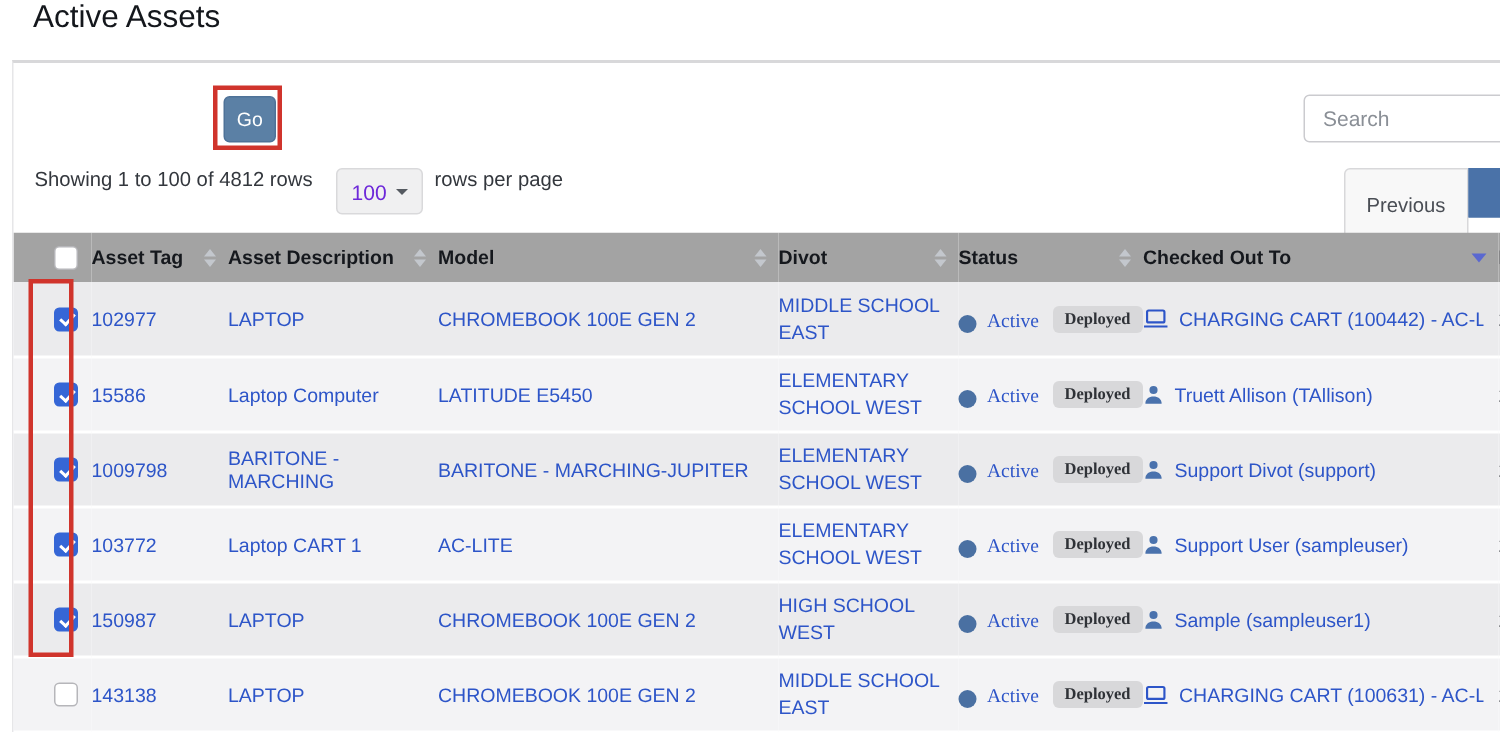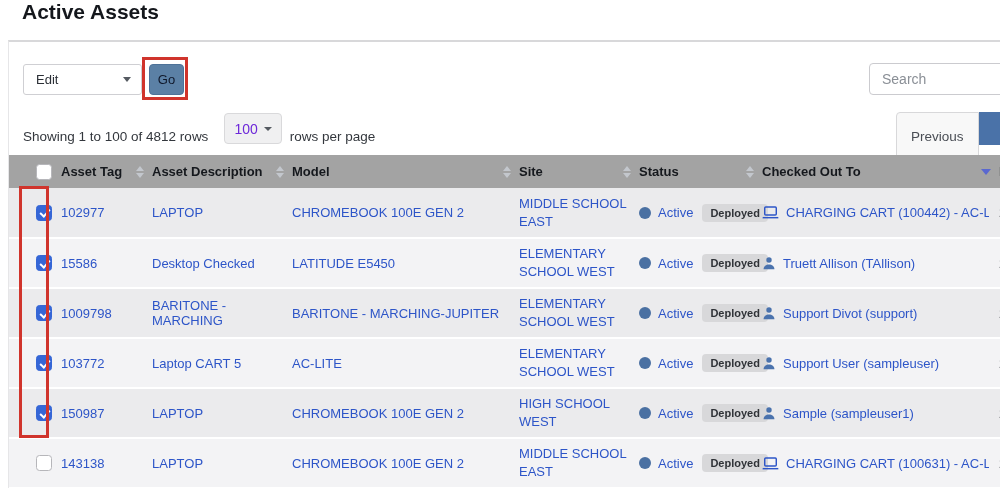--- a/index.html
+++ b/index.html
@@ -1,40 +1,40 @@
 <!DOCTYPE html>
 <html><head>
 <meta charset="utf-8">
 <style>
   * { margin:0; padding:0; box-sizing:border-box; }
   html,body { width:1000px; height:488px; overflow:hidden; background:#fff;
     font-family:"Liberation Sans", sans-serif; color:#22262c; }
 
-  .page-title { position:absolute; left:22px; top:0px; font-size:21px; font-weight:700; color:#14171c; }
+  .page-title { position:absolute; left:22px; top:0px; font-size:21px; font-weight:400; color:#14171c; }
 
   .panel { position:absolute; left:8px; top:40px; right:0; bottom:0;
     border-top:2px solid #d8d8da; border-left:1px solid #e6e6e8; background:#fff; }
 
   
   .action-select { position:absolute; left:14px; top:22px; width:119px; height:31px;
     border:1px solid #cfcfd3; border-radius:3px; background:#fff; display:flex;
     align-items:center; justify-content:space-between; padding:0 10px 0 12px;
     font-size:13px; color:#2b2f36; cursor:pointer; }
   .caret-down { width:0; height:0; border-left:4.5px solid transparent;
     border-right:4.5px solid transparent; border-top:5px solid #555a61; }
   .go-button { position:absolute; left:140px; top:22px; width:35px; height:31px;
-    background:#5b80a5; border:1px solid #4e7298; border-radius:4px; color:#0f172a;
+    background:#5b80a5; border:1px solid #4e7298; border-radius:4px; color:#ffffff;
     font-size:13px; font-family:"Liberation Sans", sans-serif; cursor:pointer; }
   .search-input { position:absolute; left:860px; top:21px; width:200px; height:32px;
     border:1px solid #cbcbcf; border-radius:4px 0 0 4px; padding:0 12px; font-size:14px;
     color:#333; font-family:"Liberation Sans", sans-serif; }
   .search-input::placeholder { color:#8a8f96; }
 
   
-  .summary-row { position:absolute; left:14px; top:70px; height:32px; display:flex; align-items:flex-end; font-size:13.5px; color:#33373d; }
+  .summary-row { position:absolute; left:14px; top:70px; height:32px; display:flex; align-items:flex-start; font-size:13.5px; color:#33373d; }
   .page-size-btn { margin:0 8px 0 16px; height:31px; min-width:45px; padding:0 9px;
     background:#f0f0f1; border:1px solid #d9d9db; border-radius:4px; display:flex;
     align-items:center; gap:6px; font-size:14px; color:#6d28d9; cursor:pointer; }
   .page-size-btn .caret-down { border-top-width:4px; border-left-width:4px; border-right-width:4px; }
 
   .pager { position:absolute; left:887px; top:70px; display:flex; }
   .pager .prev { height:49px; padding:0 14px; background:#f8f8f8; border:1px solid #d8d8da;
     border-radius:4px 0 0 4px; font-size:13.5px; color:#4a4e55; display:flex; align-items:center; cursor:pointer; }
   .pager .cur { height:33px; width:60px; background:#4a72a8; border:1px solid #4a72a8;
     color:#fff; font-size:13.5px; font-weight:700; display:flex; align-items:center; justify-content:center; cursor:pointer; }
@@ -62,21 +62,21 @@
   input.row-cb:checked::after { content:""; position:absolute; left:4.5px; top:1.5px;
     width:4px; height:8px; border:solid #fff; border-width:0 2px 2px 0; transform:rotate(42deg); }
 
   
   .sort-both { display:inline-flex; flex-direction:column; gap:2px; align-items:center; }
   .tri-up { width:0;height:0;border-left:4.5px solid transparent;border-right:4.5px solid transparent;border-bottom:5px solid #c3c7cd; }
   .tri-dn { width:0;height:0;border-left:4.5px solid transparent;border-right:4.5px solid transparent;border-top:5px solid #c3c7cd; }
   .sort-desc { width:0;height:0;border-left:5.5px solid transparent;border-right:5.5px solid transparent;border-top:6.5px solid #5a68d0; }
 
   
-  .status-cell { display:flex; align-items:center; white-space:nowrap; }
+  .status-cell { display:flex; align-items:flex-end; white-space:nowrap;font-family:Liberation Serif, serif; }
   .status-dot { width:12px; height:12px; border-radius:50%; background:#4a70a2; margin-right:7px; flex:0 0 auto; }
   .status-label { color:#2d55c8; margin-right:9px; }
   .badge { background:#d8d8da; color:#2f3237; font-size:11px; font-weight:700;
     padding:3px 8px; border-radius:4px; white-space:nowrap; }
 
   
   .out-cell { display:flex; align-items:center; white-space:nowrap; overflow:hidden; }
   .out-icon { margin-right:7px; flex:0 0 auto; display:inline-flex; }
 
   .last-cell { color:#33373d; font-size:13px; }
@@ -88,24 +88,20 @@
 
   .site-cell { line-height:1.35; }
 </style>
 </head>
 <body>
 
 <h1 class="page-title">Active Assets</h1>
 
 <div class="panel">
 
-  <div class="action-select">
-    <span>Edit</span>
-    <span class="caret-down"></span>
-  </div>
   <button class="go-button">Go</button>
 
   <input class="search-input" type="text" placeholder="Search" style="">
 
   <div class="summary-row">
     <span>Showing 1 to 100 of 4812 rows</span>
     <div class="page-size-btn">
       <span>100</span>
       <span class="caret-down"></span>
     </div>
@@ -156,21 +152,21 @@
               <div class="th-inner">
                 <span>Model</span>
                 <span class="sort-both">
                   <span class="tri-up"></span>
                   <span class="tri-dn"></span>
                 </span>
               </div>
             </th>
             <th>
               <div class="th-inner">
-                <span>Site</span>
+                <span>Divot</span>
                 <span class="sort-both">
                   <span class="tri-up"></span>
                   <span class="tri-dn"></span>
                 </span>
               </div>
             </th>
             <th>
               <div class="th-inner">
                 <span>Status</span>
                 <span class="sort-both">
@@ -221,21 +217,21 @@
       </span>
     </td>
     <td class="last-cell">2</td>
   </tr>
 
   <tr>
     <td class="cb-cell">
               <input type="checkbox" class="row-cb" checked="" style="">
             </td>
     <td><a class="cell-link">15586</a></td>
-    <td><a class="cell-link">Desktop Checked</a></td>
+    <td><a class="cell-link">Laptop Computer</a></td>
     <td><a class="cell-link">LATITUDE E5450</a></td>
     <td class="site-cell"><a class="cell-link">ELEMENTARY SCHOOL WEST</a></td>
     <td>
       <span class="status-cell">
         <span class="status-dot"></span>
         <span class="status-label">Active</span>
         <span class="badge">Deployed</span>
       </span>
     </td>
     <td>
@@ -281,21 +277,21 @@
       </span>
     </td>
     <td class="last-cell">2</td>
   </tr>
 
   <tr>
     <td class="cb-cell">
               <input type="checkbox" class="row-cb" checked="" style="">
             </td>
     <td><a class="cell-link">103772</a></td>
-    <td><a class="cell-link">Laptop CART 5</a></td>
+    <td><a class="cell-link">Laptop CART 1</a></td>
     <td><a class="cell-link">AC-LITE</a></td>
     <td class="site-cell"><a class="cell-link">ELEMENTARY SCHOOL WEST</a></td>
     <td>
       <span class="status-cell">
         <span class="status-dot"></span>
         <span class="status-label">Active</span>
         <span class="badge">Deployed</span>
       </span>
     </td>
     <td>

